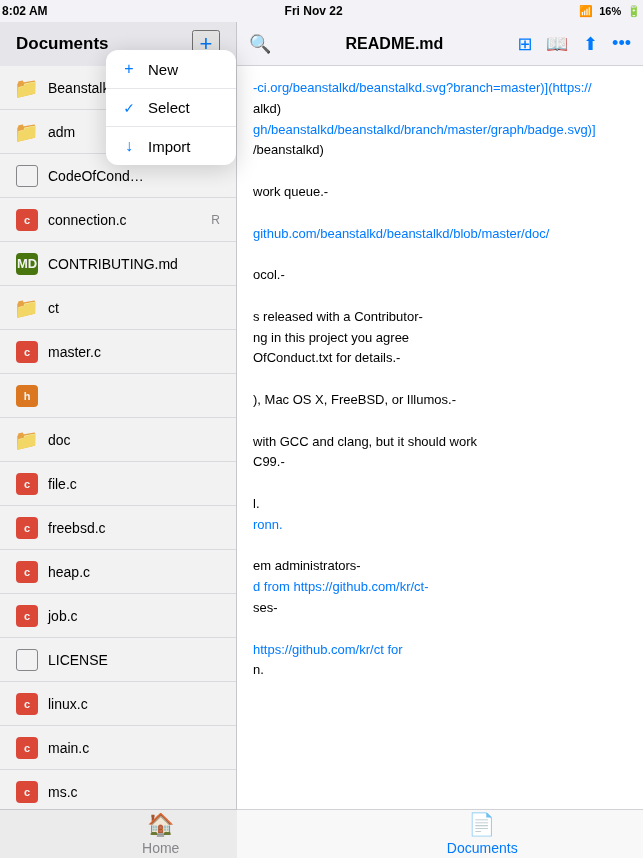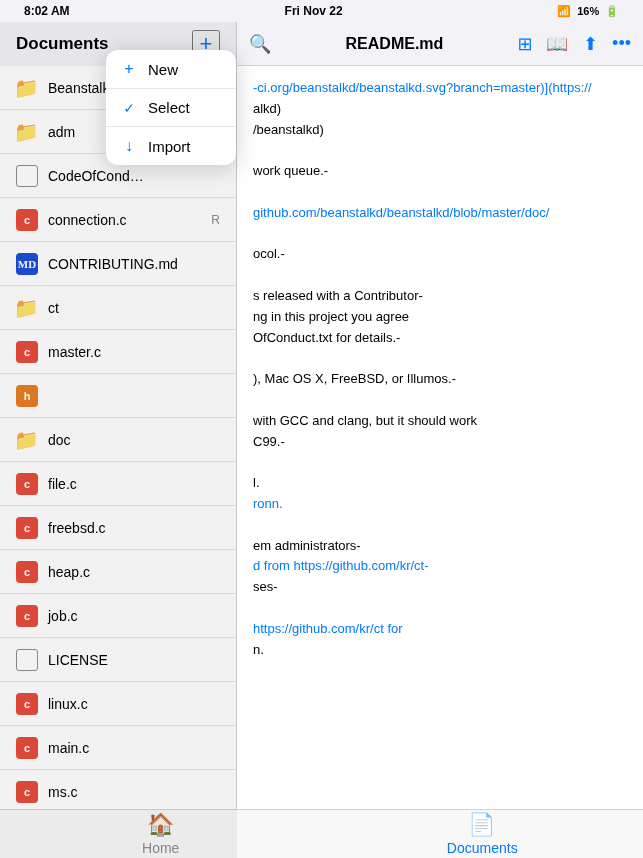--- a/index.html
+++ b/index.html
@@ -13,21 +13,21 @@
       flex-direction: column;
     }
 
     
     .status-bar {
       background: #f2f2f7;
       height: 22px;
       display: flex;
       align-items: center;
       justify-content: space-between;
-      padding: 0 24px;
+      padding: 0 2px;
       font-size: 12px;
       font-weight: 600;
     }
     .status-bar .time { font-weight: 700; font-size: 12px; }
     .status-icons { display: flex; align-items: center; gap: 6px; font-size: 11px; }
 
     
     .main-layout {
       display: flex;
       flex: 1;
@@ -147,24 +147,23 @@
       background: #e74c3c;
       color: #fff;
     }
 
     .file-icon.h-icon {
       background: #e67e22;
       color: #fff;
     }
 
     .file-icon.md-icon {
-      background: #1d4ed8;
+      background: #4d7c0f;
       color: #fff;
-      font-size: 11px;
-      font-family: Liberation Serif, serif;
+      font-size: 13px;
     }
 
     .file-icon.folder-icon {
       background: none;
       font-size: 20px;
     }
 
     .file-icon.license-icon {
       background: none;
       width: 22px;
@@ -401,20 +400,21 @@
       <div class="header-actions">
         <span class="header-icon">⊞</span>
         <span class="header-icon">📖</span>
         <span class="header-icon">⬆</span>
         <span class="header-icon">•••</span>
       </div>
     </div>
     <div class="content-body" id="content-body">
     <p><a class="link" href="#">-ci.org/beanstalkd/beanstalkd.svg?branch=master)](https://</a></p>
         <p>alkd)</p>
+        <p><a class="link" href="#">gh/beanstalkd/beanstalkd/branch/master/graph/badge.svg)]</a></p>
         <p>/beanstalkd)</p>
         <p>&nbsp;</p>
         <p>work queue.-</p>
         <p>&nbsp;</p>
         <p><a class="link" href="#">github.com/beanstalkd/beanstalkd/blob/master/doc/</a></p>
         <p>&nbsp;</p>
         <p>ocol.-</p>
         <p>&nbsp;</p>
         <p>s released with a Contributor-</p>
         <p>ng in this project you agree</p>

